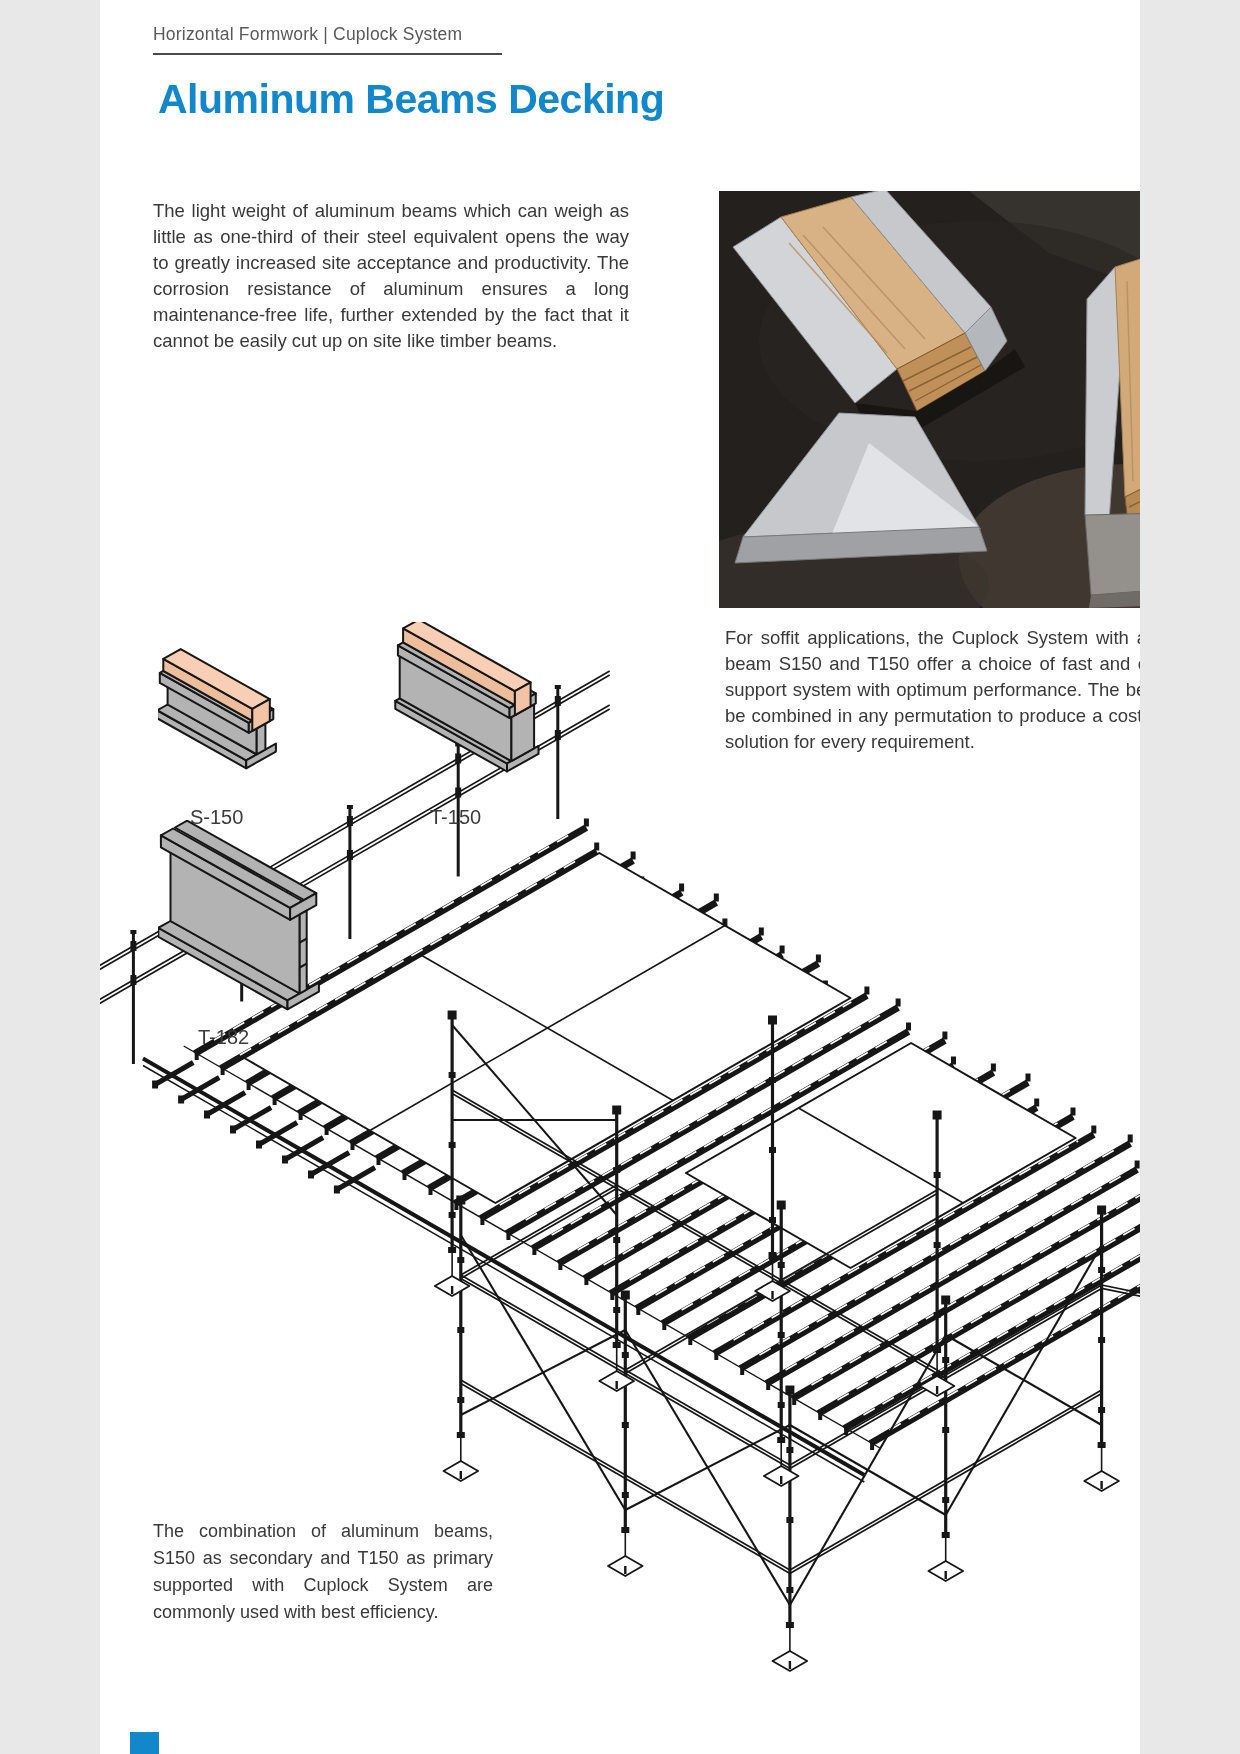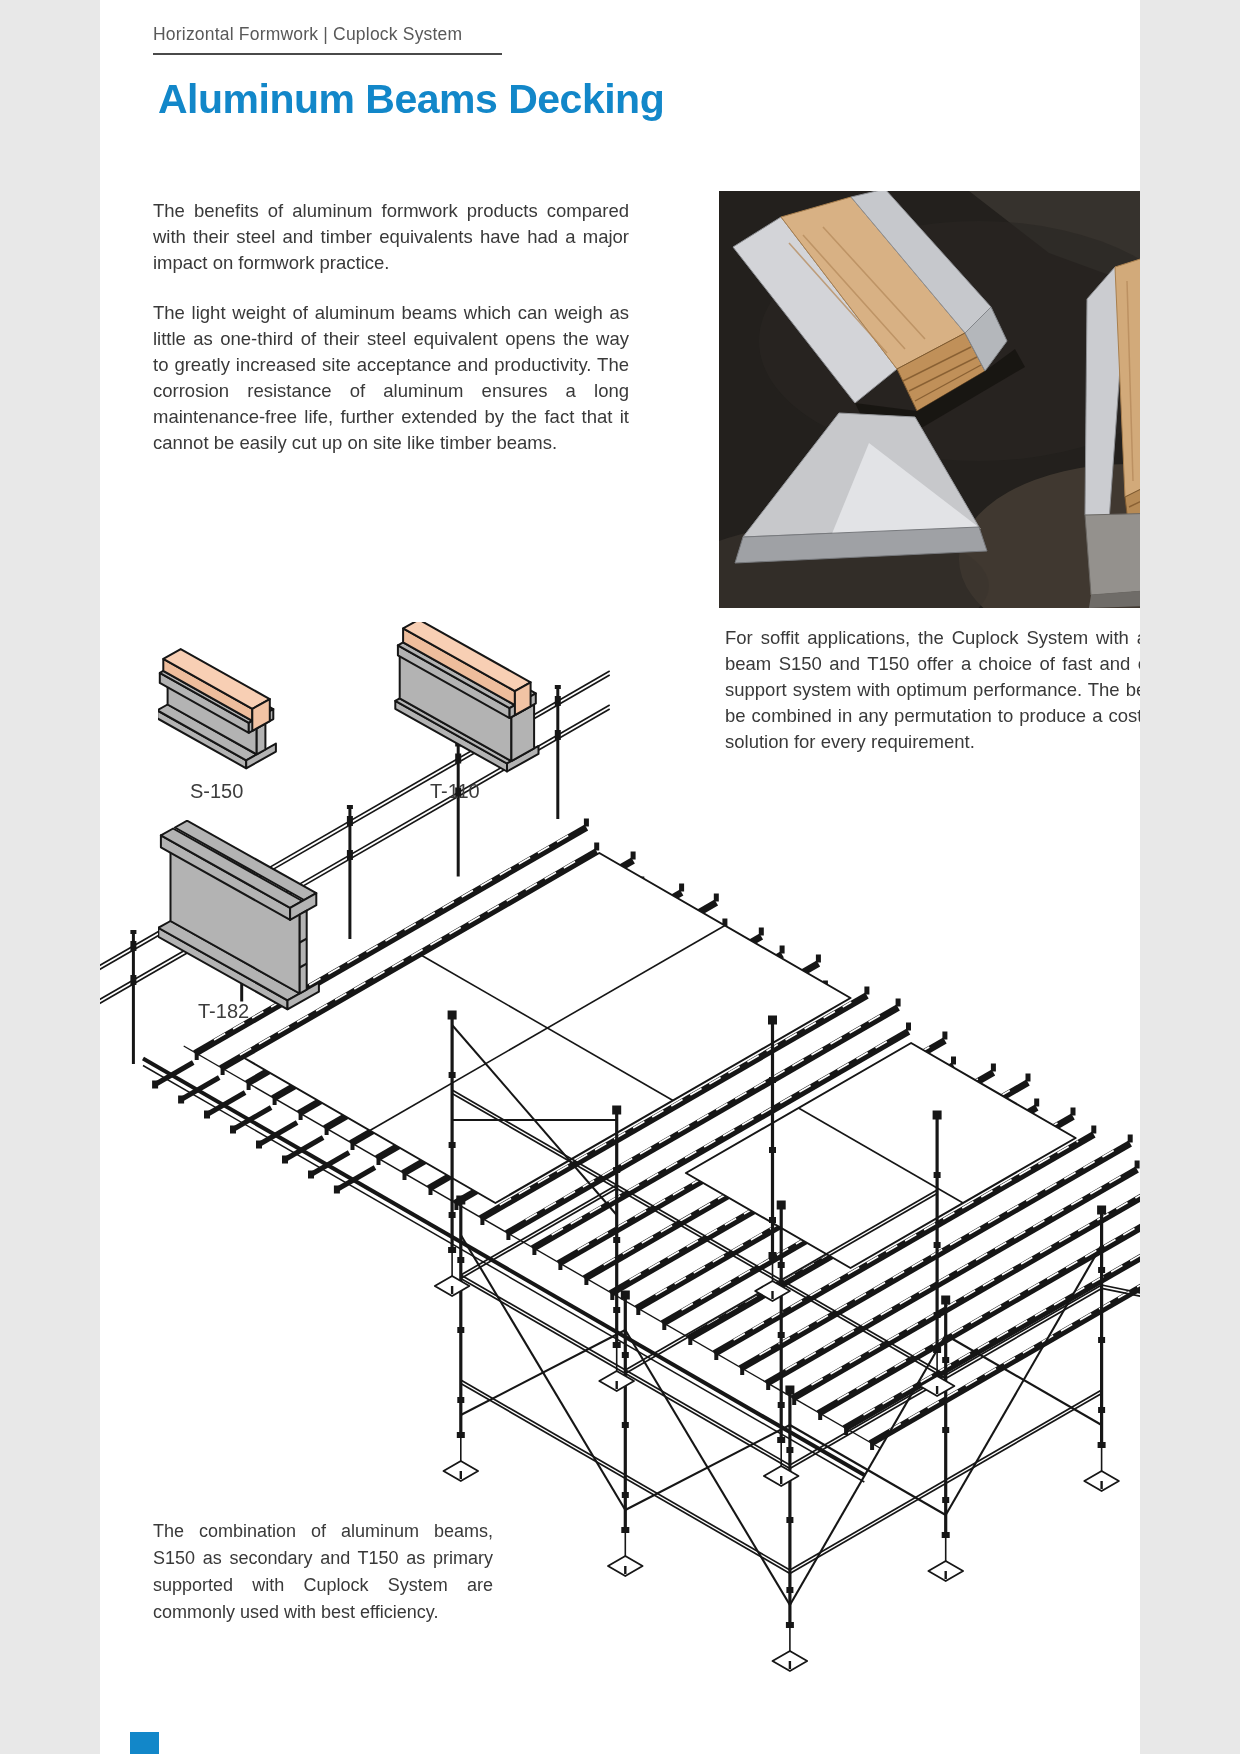--- a/index.html
+++ b/index.html
@@ -9,38 +9,37 @@
        letter-spacing:.2px;padding-bottom:8px;border-bottom:2px solid #4a4a4a;}
   .title{position:absolute;left:51px;top:76px;font-size:41px;font-weight:800;color:#1287C9;
          letter-spacing:-0.5px;margin-left:7px;}
   .colL{position:absolute;left:53px;top:198px;width:476px;font-size:18.5px;line-height:26px;
         color:#393939;text-align:justify;}
   .colL p{margin:0 0 24px 0;}
   .photo{position:absolute;left:619px;top:191px;width:503px;height:417px;}
   .colR{position:absolute;left:620px;top:620px;width:502px;font-size:18.5px;line-height:26px;
         color:#393939;text-align:justify;}
   .fig{position:absolute;}
-  .figlabel{position:absolute;font-size:20px;color:#3c3c3c;}
+  .figlabel{position:absolute;font-size:20px;color:#3c3c3c;margin-top:26px;}
   .cap{position:absolute;left:53px;top:1518px;width:340px;font-size:18px;line-height:27px;
        color:#393939;text-align:justify;}
   .bluechip{position:absolute;left:30px;top:1732px;width:29px;height:22px;background:#1287C9;}
   #iso-svg{position:absolute;left:0;top:0;width:1240px;height:1754px;}
   svg{display:block;}
 </style>
 </head>
 <body>
 
 <div class="page">
 
   <div class="hdr">Horizontal Formwork | Cuplock System</div>
 
   <div class="title">Aluminum Beams Decking</div>
 
   <div class="colL">
-    <p>The benefits of aluminum formwork products compared with their steel and timber equivalents have had a major impact on formwork practice.</p>
     <p>The light weight of aluminum beams which can weigh as little as one-third of their steel equivalent opens the way to greatly increased site acceptance and productivity. The corrosion resistance of aluminum ensures a long maintenance-free life, further extended by the fact that it cannot be easily cut up on site like timber beams.</p>
   </div>
 
   <div class="photo">
     <svg viewBox="0 0 503 417" width="503" height="417">
       <rect x="0" y="0" width="503" height="417" fill="#23201d"></rect>
       <polygon points="250,0 503,0 503,125 330,62" fill="#36322d"></polygon>
       <ellipse cx="410" cy="368" rx="170" ry="95" fill="#453d34" opacity="0.85"></ellipse>
       <ellipse cx="110" cy="395" rx="160" ry="62" fill="#3a342e" opacity="0.65"></ellipse>
       <ellipse cx="260" cy="150" rx="220" ry="120" fill="#2a2623" opacity="0.6"></ellipse>
@@ -383,21 +382,21 @@
         <polygon points="4.9,23.3 10.1,20.4 121.9,83.1 116.6,86.1" fill="#b3b3b3" stroke="#161616" stroke-width="2" stroke-linejoin="round"></polygon>
         <polygon points="25.9,11.6 31.1,8.7 142.8,71.4 137.6,74.3" fill="#b3b3b3" stroke="#161616" stroke-width="2" stroke-linejoin="round"></polygon>
         <polygon points="10.1,20.4 10.1,6.4 121.9,69.1 121.9,83.1" fill="#eebd9c" stroke="#161616" stroke-width="2" stroke-linejoin="round"></polygon>
         <polygon points="10.1,6.4 25.9,-2.4 137.6,60.3 121.9,69.1" fill="#f8cfb4" stroke="#161616" stroke-width="2" stroke-linejoin="round"></polygon>
         <polygon points="114.0,149.5 145.5,131.9 145.5,123.9 114.0,141.5" fill="#b3b3b3" stroke="#161616" stroke-width="2" stroke-linejoin="round"></polygon>
         <polygon points="118.4,139.1 141.1,126.3 141.1,82.3 118.4,95.1" fill="#b3b3b3" stroke="#161616" stroke-width="2" stroke-linejoin="round"></polygon>
         <polygon points="116.6,96.1 142.8,81.4 142.8,71.4 116.6,86.1" fill="#b3b3b3" stroke="#161616" stroke-width="2" stroke-linejoin="round"></polygon>
         <polygon points="121.9,93.1 137.6,84.3 137.6,60.3 121.9,69.1" fill="#f2c3a4" stroke="#161616" stroke-width="2" stroke-linejoin="round"></polygon>
       </svg>
   </div>
-  <div class="figlabel" style="left:330px;top:780px;">T-110</div>
+  <div class="figlabel" style="left:330px;top:780px;">T-150</div>
 
   <div class="fig" style="left:58px;top:820px;">
     <svg id="bf-t225" viewBox="0 0 185 195" width="185" height="195">
         <polygon points="0.3,116.8 0.3,107.8 129.5,180.3 129.5,189.3" fill="#b3b3b3" stroke="#161616" stroke-width="2" stroke-linejoin="round"></polygon>
         <polygon points="0.3,107.8 12.5,101.0 141.7,173.5 129.5,180.3" fill="#b3b3b3" stroke="#161616" stroke-width="2" stroke-linejoin="round"></polygon>
         <polygon points="12.5,101.0 12.5,22.0 141.7,94.5 141.7,173.5" fill="#b3b3b3" stroke="#161616" stroke-width="2" stroke-linejoin="round"></polygon>
         <polygon points="2.9,27.3 2.9,15.3 132.1,87.9 132.1,99.9" fill="#b3b3b3" stroke="#161616" stroke-width="2" stroke-linejoin="round"></polygon>
         <polygon points="2.9,15.3 15.1,8.5 144.3,81.0 132.1,87.9" fill="#b3b3b3" stroke="#161616" stroke-width="2" stroke-linejoin="round"></polygon>
         <polygon points="16.9,7.5 29.1,0.7 158.3,73.2 146.1,80.0" fill="#b3b3b3" stroke="#161616" stroke-width="2" stroke-linejoin="round"></polygon>
         <polygon points="129.5,189.3 160.9,171.7 160.9,162.7 129.5,180.3" fill="#b3b3b3" stroke="#161616" stroke-width="2" stroke-linejoin="round"></polygon>

